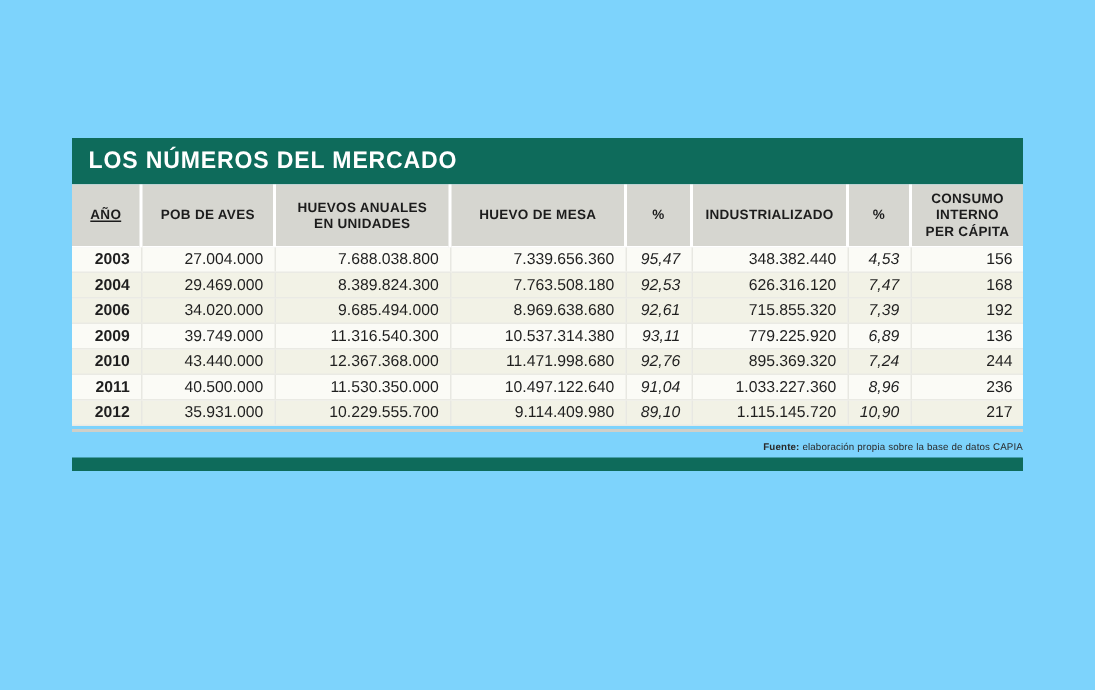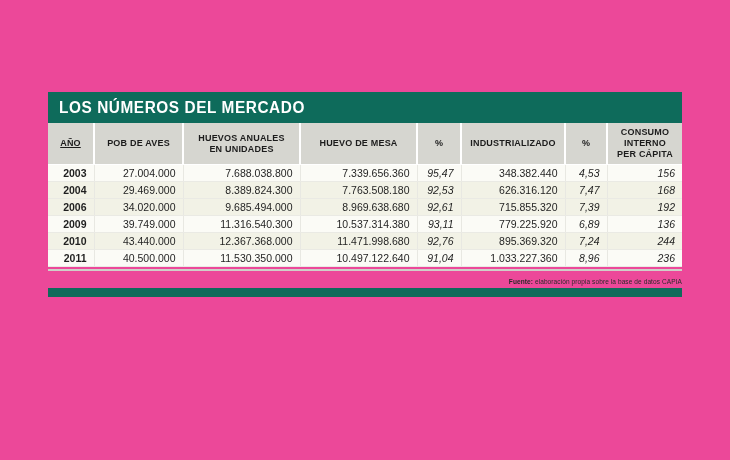--- a/index.html
+++ b/index.html
@@ -12,21 +12,21 @@
   }
   body {
     font-family: "Liberation Sans", sans-serif;
     -webkit-font-smoothing: antialiased;
   }
 
   .page {
     position: relative;
     width: 730px;
     height: 460px;
-    background: #ec4899;
+    background: #7dd3fc;
   }
 
   .figure {
     position: absolute;
     left: 48px;
     top: 92px;
     width: 634px;
   }
 
   
@@ -90,21 +90,21 @@
     font-family: "Liberation Sans", sans-serif;
   }
   table.market-table tbody td:first-child { border-left: none; }
 
   table.market-table tbody tr.odd td  { background: #fbfbf6; }
   table.market-table tbody tr.even td { background: #f2f2e6; }
 
   
   td.c-year { text-align: center; font-weight: bold; }
   td.c-pct  { text-align: center; font-style: italic; }
-  td.c-cons { text-align: center; font-style: italic; }
+  td.c-cons { text-align: center; }
 
   
   col.w-year { width: 46px; }
   col.w-pob  { width: 89px; }
   col.w-huev { width: 117px; }
   col.w-mesa { width: 117px; }
   col.w-pct1 { width: 44px; }
   col.w-ind  { width: 104px; }
   col.w-pct2 { width: 42px; }
   col.w-cons { width: 75px; }
@@ -223,20 +223,30 @@
           <tr class="odd">
             <td class="c-year">2011</td>
             <td class="c-pob">40.500.000</td>
             <td class="c-huev">11.530.350.000</td>
             <td class="c-mesa">10.497.122.640</td>
             <td class="c-pct">91,04</td>
             <td class="c-ind">1.033.227.360</td>
             <td class="c-pct">8,96</td>
             <td class="c-cons">236</td>
           </tr>
+          <tr class="even">
+            <td class="c-year">2012</td>
+            <td class="c-pob">35.931.000</td>
+            <td class="c-huev">10.229.555.700</td>
+            <td class="c-mesa">9.114.409.980</td>
+            <td class="c-pct">89,10</td>
+            <td class="c-ind">1.115.145.720</td>
+            <td class="c-pct">10,90</td>
+            <td class="c-cons">217</td>
+          </tr>
         </tbody>
     </table>
 
     <div class="table-rule"></div>
 
     <div class="source-line">
       <span class="src-label">Fuente:</span><span> elaboración propia sobre la base de datos CAPIA</span>
     </div>
 
     <div class="bottom-bar"></div>

